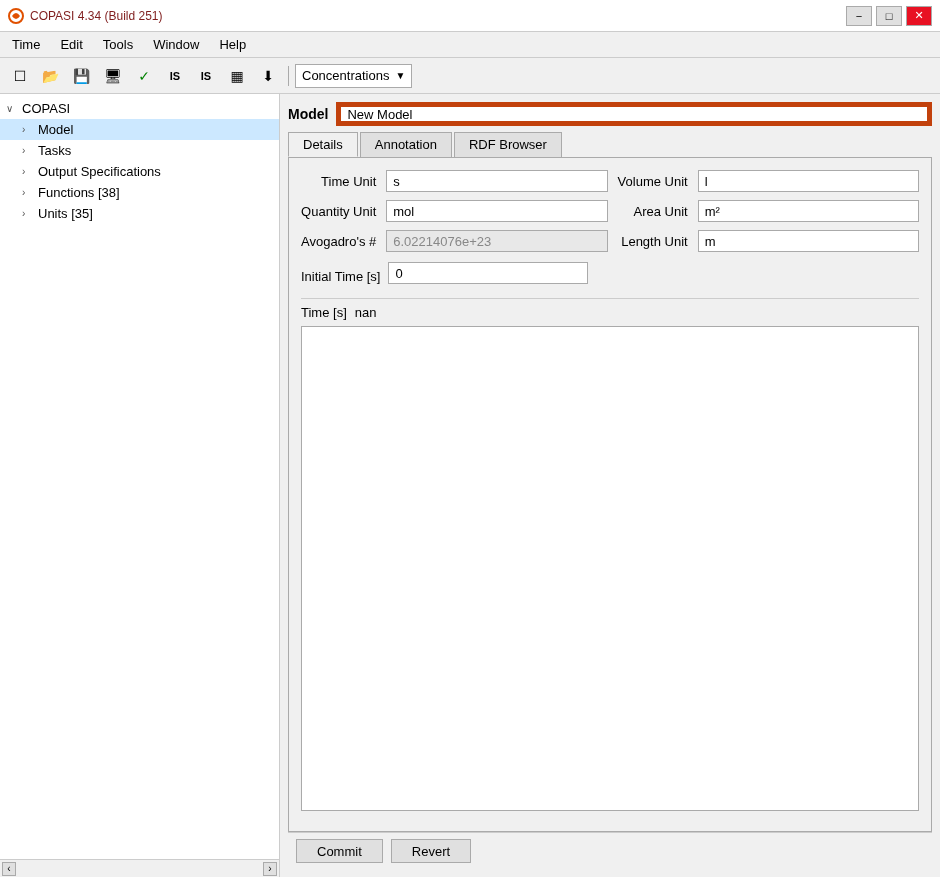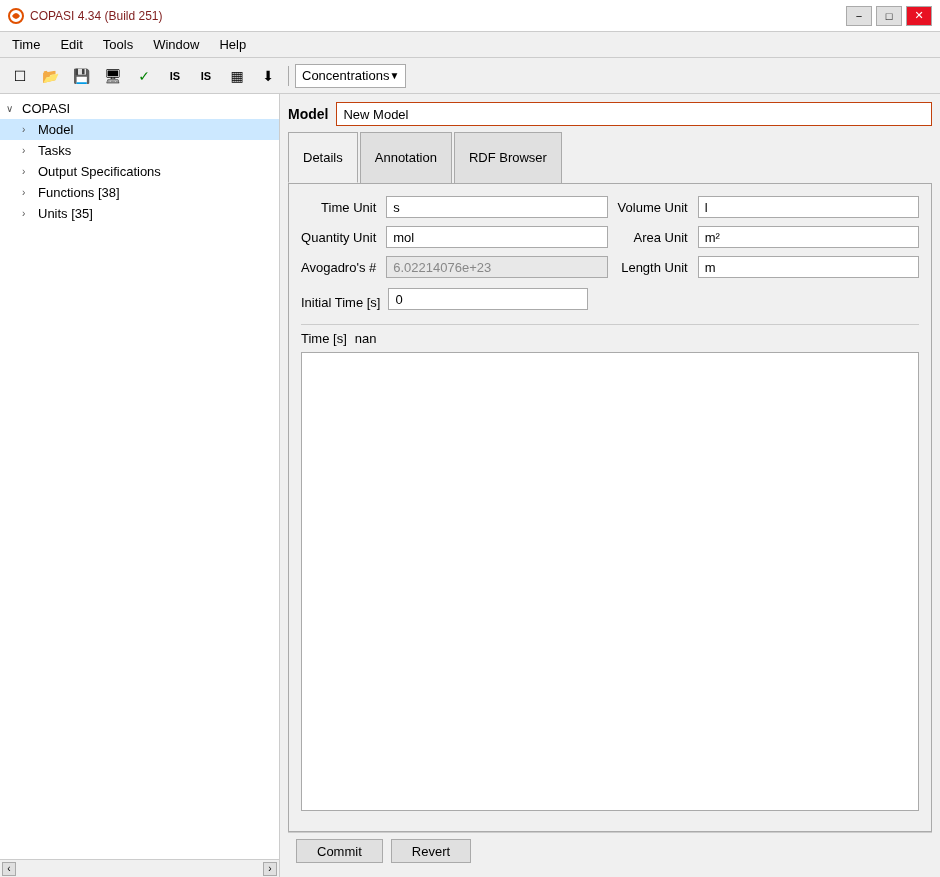--- a/index.html
+++ b/index.html
@@ -64,20 +64,21 @@
       font-size: 14px;
     }
     .toolbar-separator { width: 1px; height: 20px; background: #aaa; margin: 0 3px; }
     .toolbar-dropdown {
       display: flex; align-items: center;
       border: 1px solid #aaa;
       background: #fff;
       padding: 2px 6px;
       cursor: pointer;
       height: 24px;
+      gap: 6px;
       font-size: 13px;
     }
     .dropdown-arrow { font-size: 10px; }
 
     
     .main-layout {
       display: flex;
       height: calc(877px - 32px - 26px - 36px);
     }
 
@@ -134,34 +135,34 @@
     .model-header {
       display: flex;
       align-items: center;
       gap: 8px;
       margin-bottom: 6px;
     }
     .model-label { font-size: 14px; font-weight: bold; }
     .model-name-input {
       flex: 1;
       height: 24px;
-      border: 1px solid #c2410c;
+      border: 5px solid #c2410c;
       padding: 2px 6px;
       font-size: 13px;
       background: #fff;
     }
 
     
     .tab-strip {
       display: flex;
       gap: 0;
       margin-bottom: 0;
     }
     .tab {
-      padding: 17px 14px;
+      padding: 4px 14px;
       border: 1px solid #aaa;
       border-bottom: none;
       cursor: pointer;
       background: #e0e0e0;
       font-size: 13px;
       margin-right: 2px;
     }
     .tab.active {
       background: #f0f0f0;
       border-bottom: 1px solid #f0f0f0;

